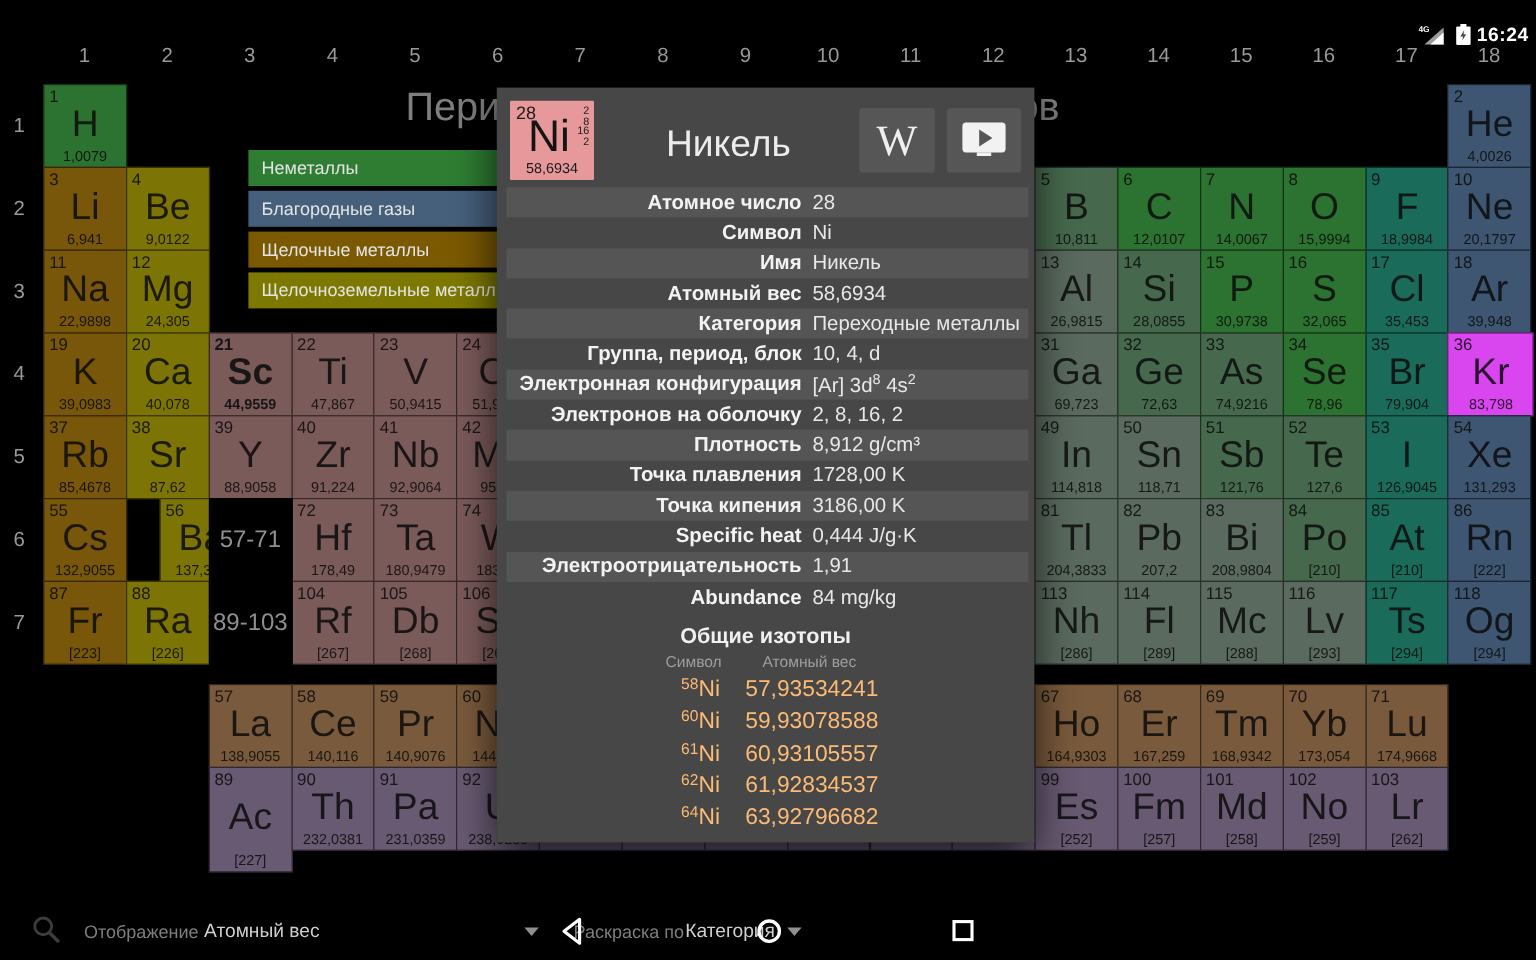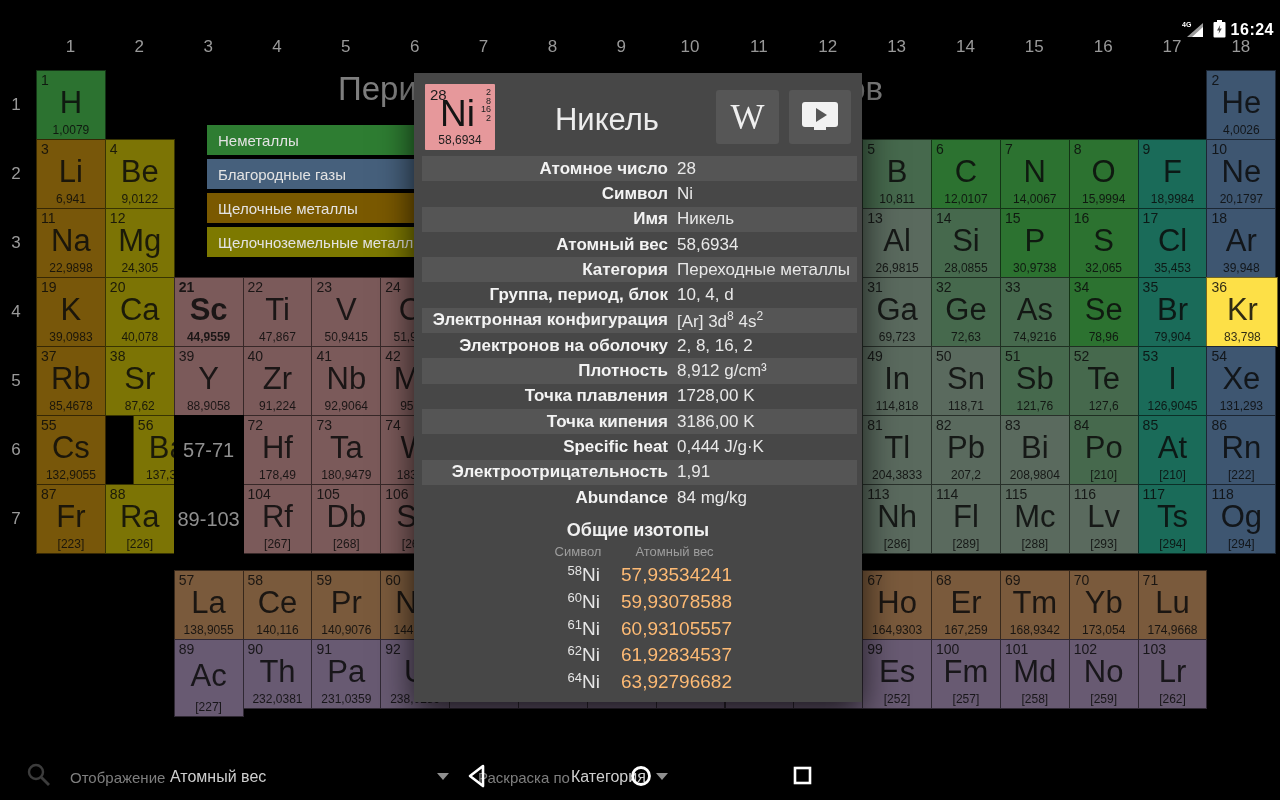--- a/index.html
+++ b/index.html
@@ -45,21 +45,21 @@
   .prop-row.hl{background:#555555;}
   .prop-label{width:246px;text-align:right;font-weight:bold;font-size:17px;color:#f3f3f3;white-space:nowrap;}
   .prop-value{margin-left:9px;font-size:17px;color:#e8e8e8;white-space:nowrap;}
   .prop-value sup{font-size:12px;}
   .iso-title{position:absolute;left:0;top:447px;width:100%;text-align:center;font-weight:bold;font-size:18px;color:#f0f0f0;}
   .iso-head{position:absolute;top:471px;font-size:13px;color:#9e9e9e;text-align:center;}
   .iso-head.h-sym{left:114px;width:100px;}
   .iso-head.h-wt{left:203px;width:115px;}
   .iso-rows{position:absolute;left:0;top:489px;width:100%;}
   .iso-row{position:relative;height:26.8px;line-height:26.8px;}
-  .iso-sym{position:absolute;left:0;width:186px;text-align:right;font-size:19px;color:#e5e5e5;}
+  .iso-sym{position:absolute;left:0;width:186px;text-align:right;font-size:19px;color:#fdba74;}
   .iso-sym .mass{font-size:13px;position:relative;top:-6px;}
   .iso-wt{position:absolute;left:207px;font-size:19px;color:#fdba74;}
   
   .toolbar{position:absolute;left:0;top:750px;width:1280px;height:50px;z-index:20;}
   .search-ic{position:absolute;left:26px;top:12px;}
   .tb-label{position:absolute;font-size:15px;color:#7e7e7e;top:19px;white-space:nowrap;}
   .tb-value{position:absolute;font-size:16px;color:#cfcfcf;top:18px;white-space:nowrap;}
   .caret{position:absolute;top:23px;width:0;height:0;border-left:6px solid transparent;
          border-right:6px solid transparent;border-top:7px solid #8f8f8f;}
   .navbar{position:absolute;left:0;top:0;width:100%;height:100%;z-index:30;pointer-events:none;}
@@ -239,21 +239,21 @@
       <div class="cell" style="left: 1068.75px; top: 277px; width: 69.85px; height: 70px; background: rgb(44, 114, 48);">
         <span class="num">34</span>
         <span class="sym">Se</span>
         <span class="wt">78,96</span>
       </div>
       <div class="cell" style="left: 1137.6px; top: 277px; width: 69.85px; height: 70px; background: rgb(26, 107, 89);">
         <span class="num">35</span>
         <span class="sym">Br</span>
         <span class="wt">79,904</span>
       </div>
-      <div class="cell" style="left: 1206.45px; top: 277px; width: 72px; height: 70px; background: #fde047;">
+      <div class="cell" style="left: 1206.45px; top: 277px; width: 72px; height: 70px; background: #d946ef;">
         <span class="num">36</span>
         <span class="sym">Kr</span>
         <span class="wt">83,798</span>
       </div>
       <div class="cell" style="left: 36px; top: 346px; width: 69.85px; height: 70px; background: rgb(120, 87, 10);">
         <span class="num">37</span>
         <span class="sym">Rb</span>
         <span class="wt">85,4678</span>
       </div>
       <div class="cell" style="left: 104.85px; top: 346px; width: 69.85px; height: 70px; background: rgb(124, 116, 5);">
@@ -459,21 +459,21 @@
       <div class="cell" style="left: 1068.75px; top: 570px; width: 69.85px; height: 70px; background: rgb(122, 90, 60);">
         <span class="num">70</span>
         <span class="sym">Yb</span>
         <span class="wt">173,054</span>
       </div>
       <div class="cell" style="left: 1137.6px; top: 570px; width: 69.85px; height: 70px; background: rgb(122, 90, 60);">
         <span class="num">71</span>
         <span class="sym">Lu</span>
         <span class="wt">174,9668</span>
       </div>
-      <div class="cell" style="left: 173.7px; top: 639px; width: 69.85px; height: 78px; background: rgb(104, 90, 114);">
+      <div class="cell" style="left: 173.7px; top: 639px; width: 69.85px; height: 88px; background: rgb(104, 90, 114);">
         <span class="num">89</span>
         <span class="sym">Ac</span>
         <span class="wt">[227]</span>
       </div>
       <div class="cell" style="left: 242.55px; top: 639px; width: 69.85px; height: 70px; background: rgb(104, 90, 114);">
         <span class="num">90</span>
         <span class="sym">Th</span>
         <span class="wt">232,0381</span>
       </div>
       <div class="cell" style="left: 311.4px; top: 639px; width: 69.85px; height: 70px; background: rgb(104, 90, 114);">

